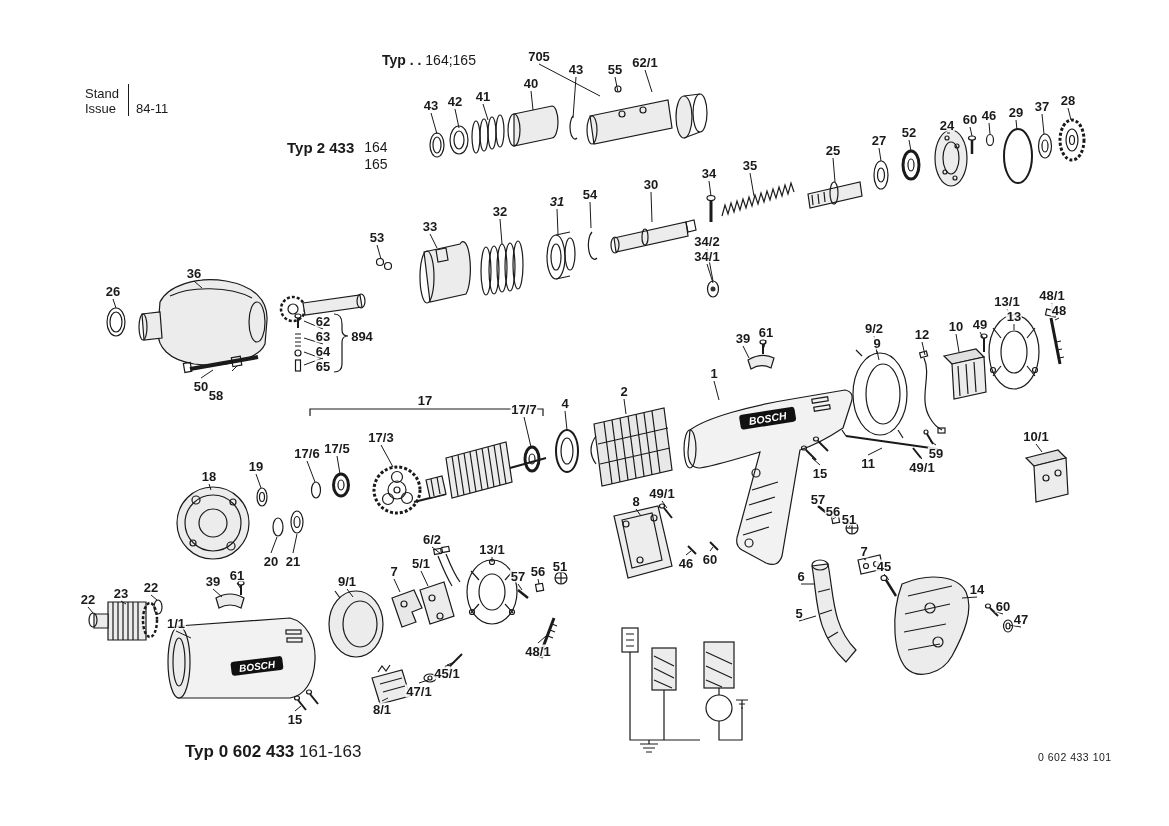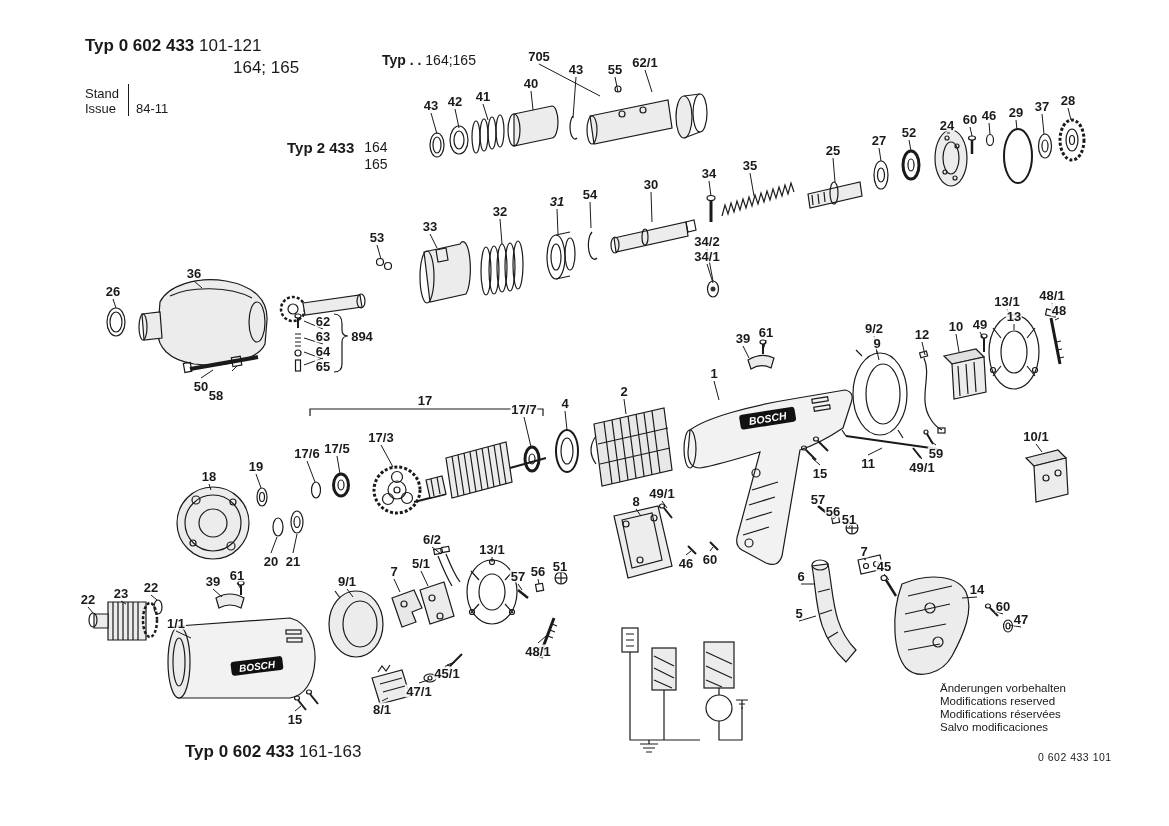--- a/index.html
+++ b/index.html
@@ -522,25 +522,20 @@
       <div class="part-label" style="left: 710px; top: 559px;">60</div>
       <div class="part-label" style="left: 801px; top: 576px;">6</div>
       <div class="part-label" style="left: 799px; top: 613px;">5</div>
       <div class="part-label" style="left: 864px; top: 551px;">7</div>
       <div class="part-label" style="left: 884px; top: 566px;">45</div>
       <div class="part-label" style="left: 977px; top: 589px;">14</div>
       <div class="part-label" style="left: 1003px; top: 606px;">60</div>
       <div class="part-label" style="left: 1021px; top: 619px;">47</div>
     </div>
 
-  <div class="txt" id="typ-top">
-    <span class="b">Typ 0 602 433</span>
-    <span>101-121</span>
-    <div class="sub">164; 165</div>
-  </div>
 
   <div class="txt" id="stand-block">
     <div class="stand-labels">
       <div>Stand</div>
       <div>Issue</div>
     </div>
     <div class="stand-divider"></div>
     <div class="stand-value">84-11</div>
   </div>
 
@@ -555,22 +550,16 @@
       <div>164</div>
       <div>165</div>
     </span>
   </div>
 
   <div class="txt" id="typ-bottom">
     <span class="b">Typ 0 602 433</span>
     <span>161-163</span>
   </div>
 
-  <div class="txt" id="notes">
-    <div>Änderungen vorbehalten</div>
-    <div>Modifications reserved</div>
-    <div>Modifications réservées</div>
-    <div>Salvo modificaciones</div>
-  </div>
 
   <div class="txt" id="docnum">0 602 433 101</div>
 
 </div>
 
 </body></html>

